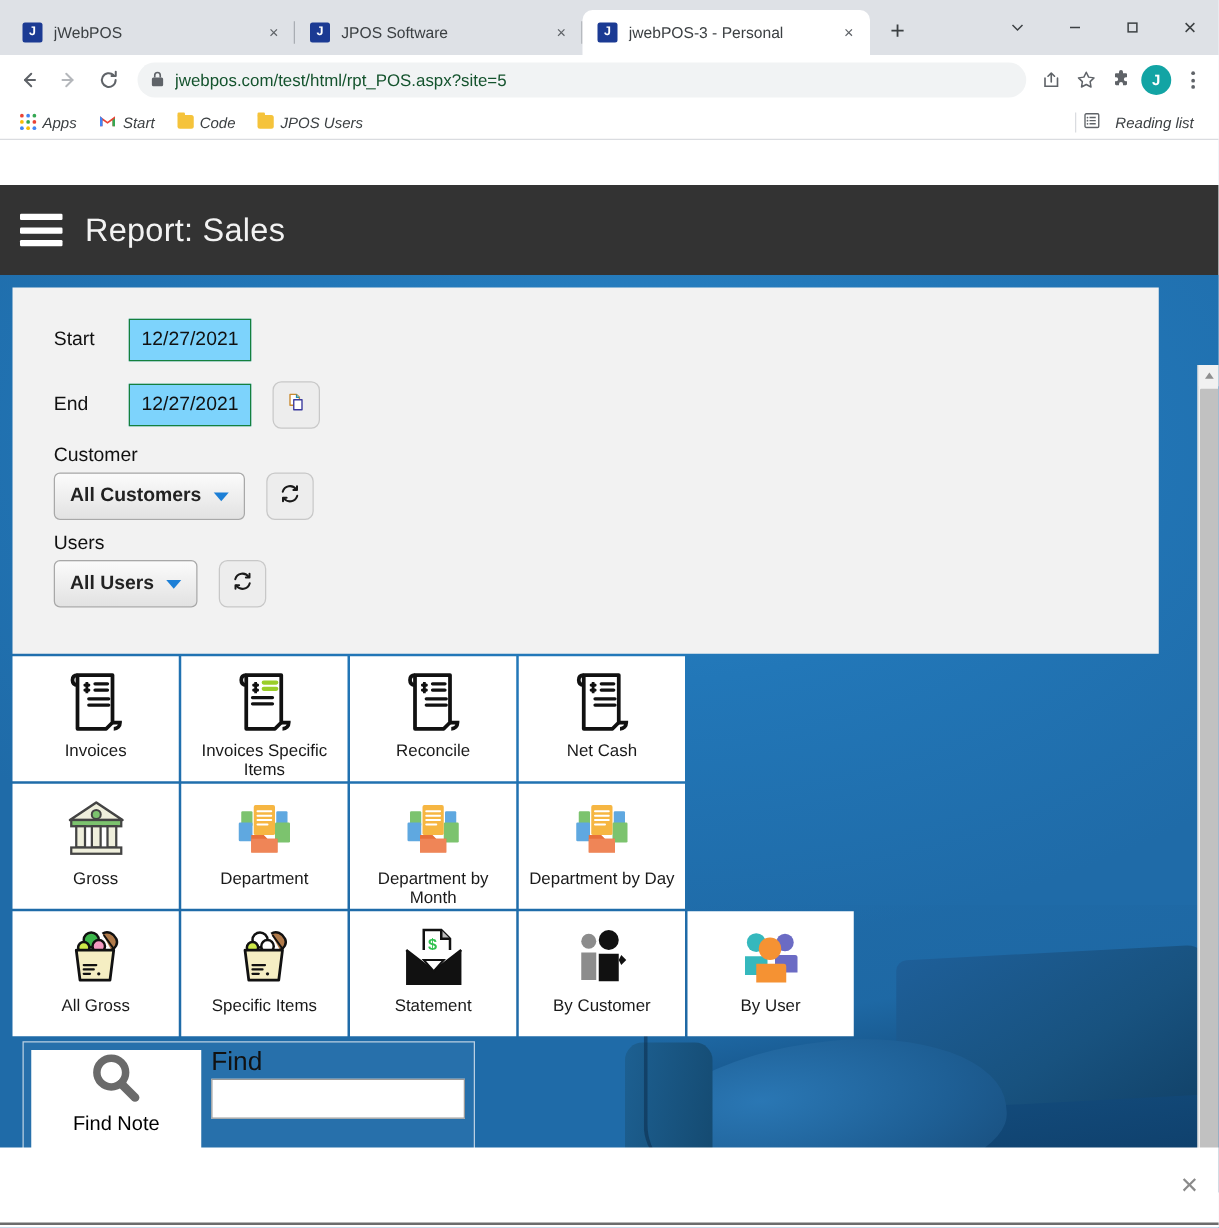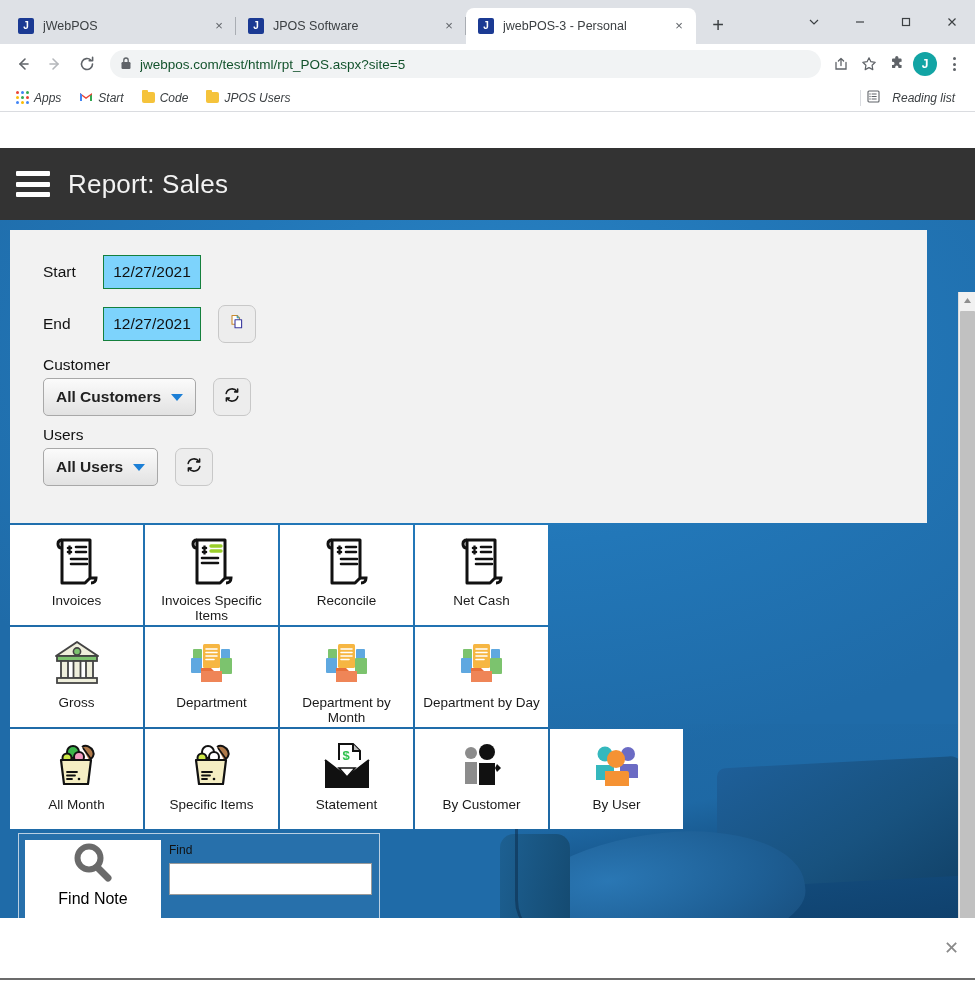--- a/index.html
+++ b/index.html
@@ -208,21 +208,21 @@
     background: rgba(255,255,255,.04);
     padding: 6px;
     display: flex; align-items: flex-start; gap: 0;
   }
   .find-tile {
     width: 136px; height: 96px; background: #fff;
     display: flex; flex-direction: column; align-items: center;
     justify-content: flex-start; flex: 0 0 136px;
   }
   .find-right { flex: 1 1 auto; padding-left: 8px; }
-  .find-label { font-size: 12px; color: #111; line-height: 20px; }
+  .find-label { font-size: 21px; color: #111; line-height: 20px; }
   .find-input {
     width: 203px; height: 32px; background: #ffffff; border: 1px solid #9a9a9a;
     margin-top: 3px;
   }
 
   
   .vscroll {
     position: absolute; right: 0; top: 72px; width: 17px; height: 734px;
     background: #f1f1f1; border-left: 1px solid #dcdcdc;
   }
@@ -607,21 +607,21 @@
                   <path d="M30 6c4-3 9 0 11 4s-1 8-4 9" fill="#b07a4a" stroke="#111" stroke-width="2"></path>
                   <path d="M31 7l8 11" stroke="#111" stroke-width="1.6"></path>
                   <circle cx="21" cy="11" r="6" fill="#3cb54a" stroke="#111" stroke-width="2"></circle>
                   <circle cx="27" cy="16" r="5" fill="#f49ac1" stroke="#111" stroke-width="2"></circle>
                   <circle cx="15" cy="17" r="4.5" fill="#cde84a" stroke="#111" stroke-width="2"></circle>
                   <path d="M9 19h30l-3 24H12z" fill="#f5eec3" stroke="#111" stroke-width="2.2" stroke-linejoin="round"></path>
                   <path d="M15 31h10m-10 3.5h8m-8 3.5h5" stroke="#111" stroke-width="1.8" stroke-linecap="round"></path>
                   <circle cx="27" cy="38" r="1.3" fill="#111"></circle>
                 </svg>
             </span>
-            <span class="cap">All Month</span>
+            <span class="cap">All Gross</span>
           </div>
 
           <div class="tile">
             <span class="glyph">
               <svg width="50" height="50" viewBox="0 0 50 50">
                   <path d="M30 6c4-3 9 0 11 4s-1 8-4 9" fill="#b07a4a" stroke="#111" stroke-width="2"></path>
                   <path d="M31 7l8 11" stroke="#111" stroke-width="1.6"></path>
                   <circle cx="21" cy="11" r="6" fill="#fff" stroke="#111" stroke-width="2"></circle>
                   <circle cx="27" cy="16" r="5" fill="#fff" stroke="#111" stroke-width="2"></circle>
                   <circle cx="15" cy="17" r="4.5" fill="#cde84a" stroke="#111" stroke-width="2"></circle>

